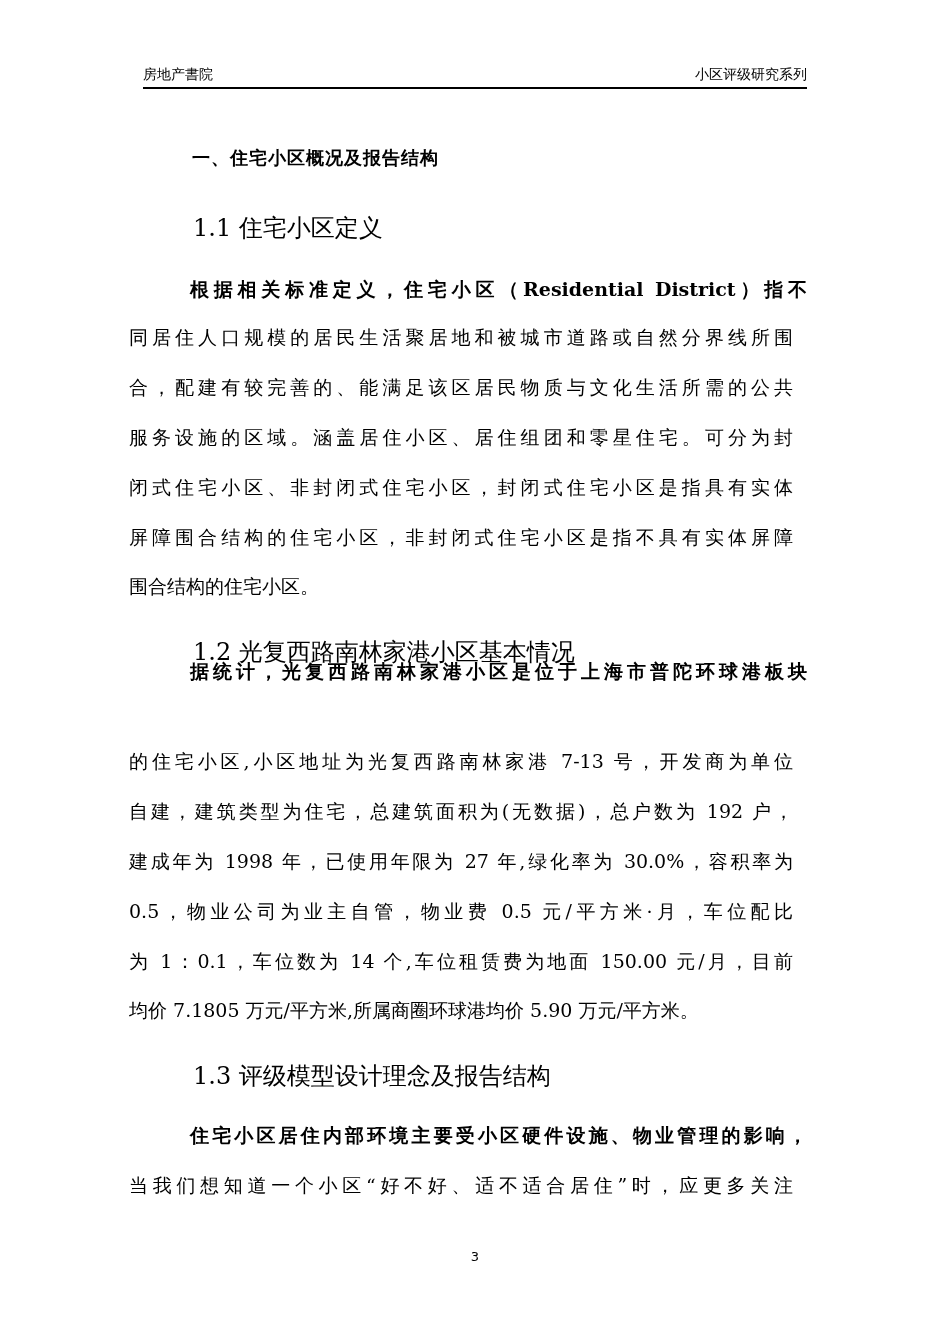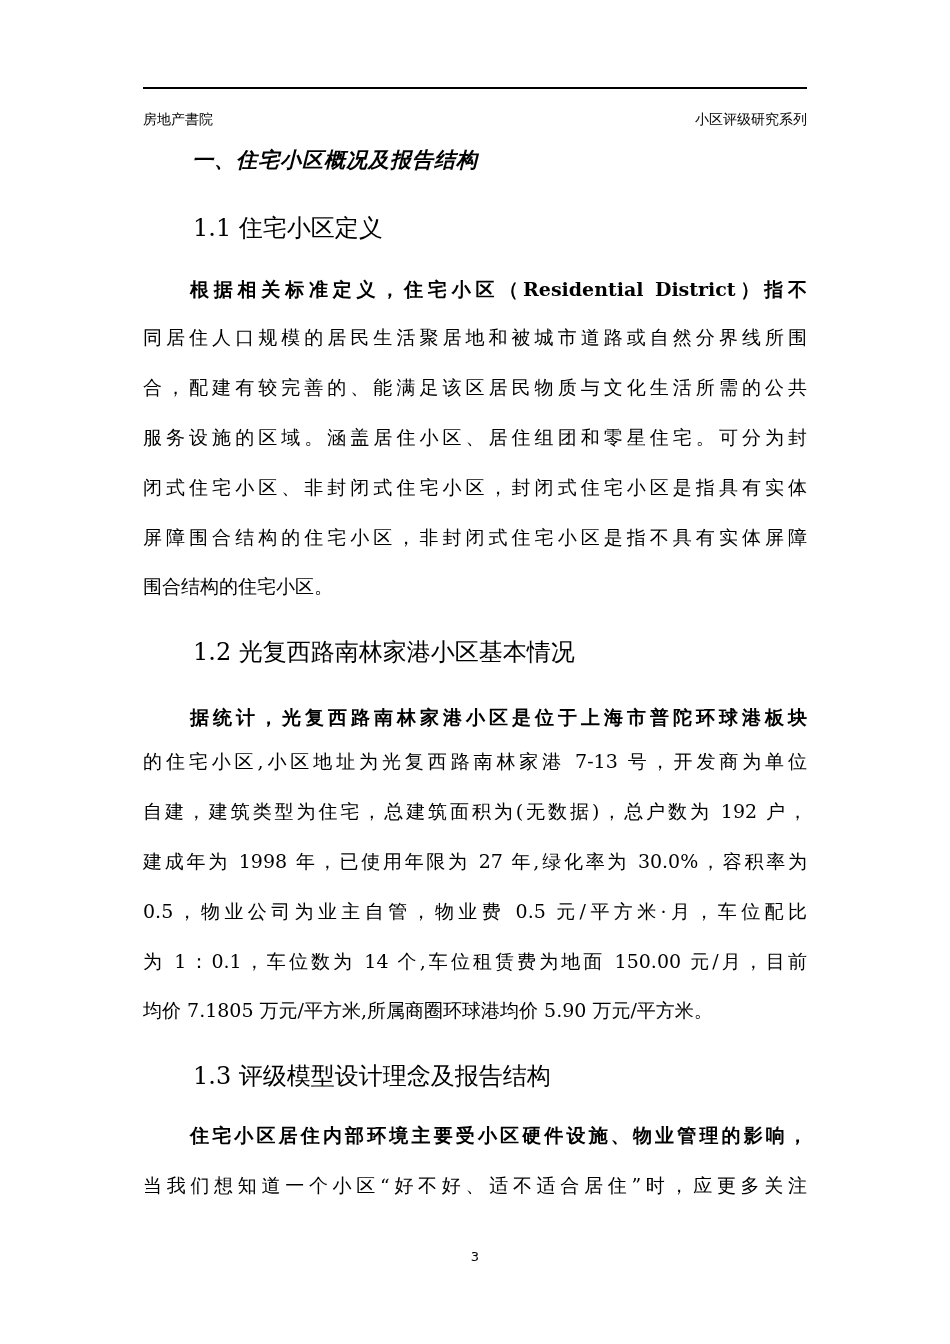--- a/index.html
+++ b/index.html
@@ -1,26 +1,26 @@
 <!DOCTYPE html>
 <html><head>
 <meta charset="utf-8">
 <style>
   html, body { margin: 0; padding: 0; background: #ffffff; }
   body { width: 950px; height: 1344px; position: relative; overflow: hidden;
          font-family: "DejaVu Serif", "Liberation Serif", serif; color: #000; }
-  .header { position: absolute; left: 143px; top: 64px; width: 664px; height: 24px; margin-top: 45px; }
+  .header { position: absolute; left: 143px; top: 64px; width: 664px; height: 24px; }
   .header-left { position: absolute; left: 0; top: 2px; font-size: 14px;
                  font-family: "DejaVu Sans", "Liberation Sans", sans-serif; }
   .header-right { position: absolute; right: 0; top: 2px; font-size: 14px;
                   font-family: Liberation Serif, serif; }
   .header-rule { position: absolute; left: 143px; top: 87px; width: 664px; height: 2px; background: #000; }
-  .h1 { position: absolute; left: 192px; top: 146px; font-size: 21px; font-weight: bold; letter-spacing: 1px; white-space: nowrap; font-style: italic; }
+  .h1 { position: absolute; left: 192px; top: 146px; font-size: 18px; font-weight: bold; letter-spacing: 1px; white-space: nowrap; }
   .h2 { position: absolute; left: 193px; font-size: 24px; font-weight: normal; white-space: nowrap; }
-  .line { position: absolute; left: 143px; width: 664px; font-size: 19px; white-space: nowrap;
+  .line { position: absolute; left: 129px; width: 664px; font-size: 19px; white-space: nowrap;
           text-align: justify; text-align-last: justify; height: 26px; line-height: 26px; }
   .line.first { left: 190px; width: 617px; font-weight: bold; }
   .line.last { text-align-last: left; }
   .page-num { position: absolute; left: 0; width: 950px; top: 1249px; text-align: center; font-size: 13px;
               font-family: "DejaVu Sans", "Liberation Sans", sans-serif; }
 </style>
 </head>
 <body>
 
 <div class="header">
@@ -34,21 +34,21 @@
 <div class="h2" style="top:212px">1.1 住宅小区定义</div>
 <div class="line first" style="top:276px">根据相关标准定义，住宅小区（Residential District）指不</div>
 <div class="line" style="top:324px">同居住人口规模的居民生活聚居地和被城市道路或自然分界线所围</div>
 <div class="line" style="top:374px">合，配建有较完善的、能满足该区居民物质与文化生活所需的公共</div>
 <div class="line" style="top:424px">服务设施的区域。涵盖居住小区、居住组团和零星住宅。可分为封</div>
 <div class="line" style="top:474px">闭式住宅小区、非封闭式住宅小区，封闭式住宅小区是指具有实体</div>
 <div class="line" style="top:524px">屏障围合结构的住宅小区，非封闭式住宅小区是指不具有实体屏障</div>
 <div class="line last" style="top:573px">围合结构的住宅小区。</div>
 
 <div class="h2" style="top:636px">1.2 光复西路南林家港小区基本情况</div>
-<div class="line first" style="top:704px">据统计，光复西路南林家港小区是位于上海市普陀环球港板块</div>
+<div class="line first" style="top:658px">据统计，光复西路南林家港小区是位于上海市普陀环球港板块</div>
 <div class="line" style="top:748px">的住宅小区,小区地址为光复西路南林家港 7-13 号，开发商为单位</div>
 <div class="line" style="top:798px">自建，建筑类型为住宅，总建筑面积为(无数据)，总户数为 192 户，</div>
 <div class="line" style="top:848px">建成年为 1998 年，已使用年限为 27 年,绿化率为 30.0%，容积率为</div>
 <div class="line" style="top:898px">0.5，物业公司为业主自管，物业费 0.5 元/平方米·月，车位配比</div>
 <div class="line" style="top:948px">为 1：0.1，车位数为 14 个,车位租赁费为地面 150.00 元/月，目前</div>
 <div class="line last" style="top:997px">均价 7.1805 万元/平方米,所属商圈环球港均价 5.90 万元/平方米。</div>
 
 <div class="h2" style="top:1060px">1.3 评级模型设计理念及报告结构</div>
 <div class="line first" style="top:1122px">住宅小区居住内部环境主要受小区硬件设施、物业管理的影响，</div>
 <div class="line" style="top:1172px">当我们想知道一个小区“好不好、适不适合居住”时，应更多关注</div>

